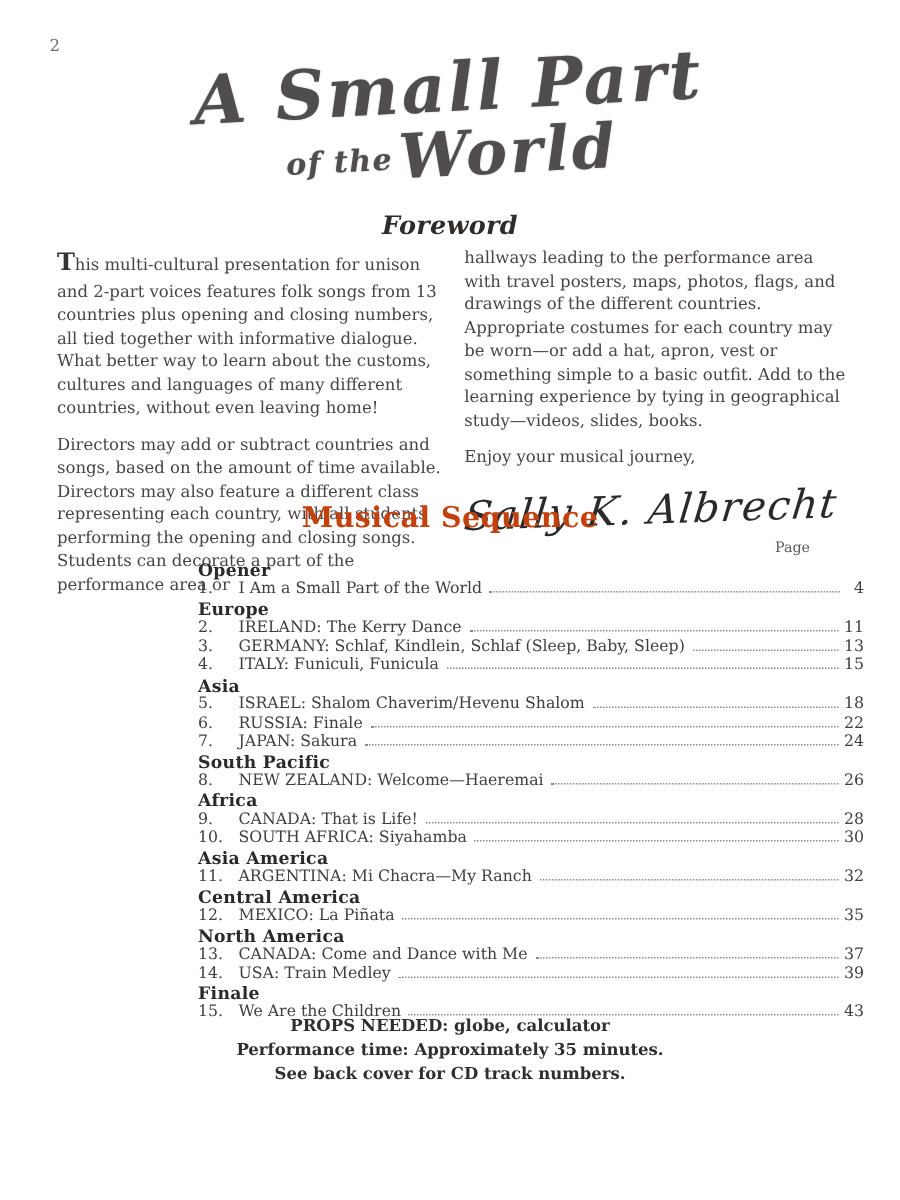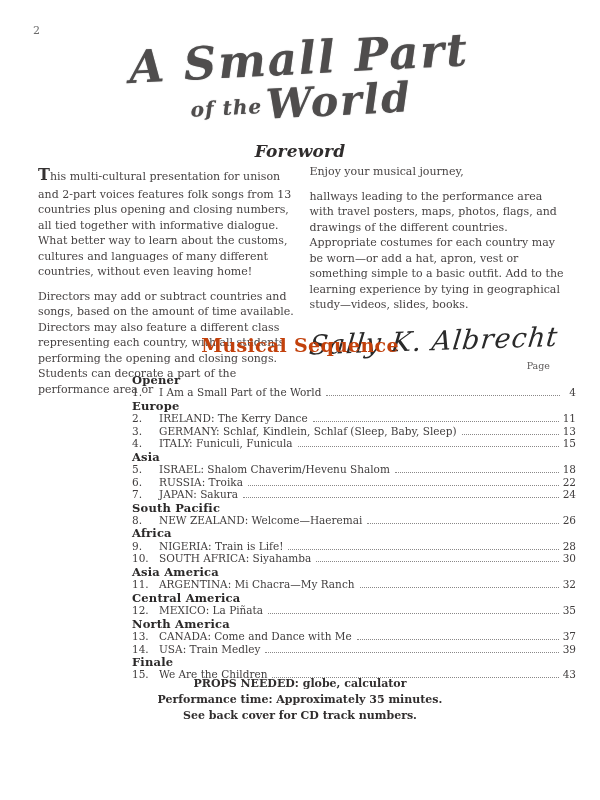--- a/index.html
+++ b/index.html
@@ -33,21 +33,21 @@
   p.dropcap::first-letter{font-size:16px;font-weight:bold;color:#353232;}
   .signature{
     font-style:italic;font-size:27px;color:#2a2a2a;
     transform:skewX(-8deg) rotate(-2deg);
     margin-top:4px;letter-spacing:1px;white-space:nowrap;
   }
   .seq-h{
     position:absolute;top:334px;left:0;right:0;text-align:center;
     font-size:19px;font-weight:bold;color:#c2410c;letter-spacing:.3px;
   }
-  .page-label{position:absolute;top:360px;right:50px;font-size:9.5px;color:#5c5959;}
+  .page-label{position:absolute;top:360px;right:60px;font-size:9.5px;color:#5c5959;}
   .toc{position:absolute;top:373px;left:96px;width:444px;margin-left:36px;}
   .toc-section{
     font-size:11.5px;font-weight:bold;color:#2b2929;
     line-height:12.45px;margin-top:1px;letter-spacing:.2px;
   }
   .toc-row{display:flex;align-items:baseline;font-size:10.5px;line-height:12.45px;color:#403d3d;}
   .toc-num{width:27px;flex:0 0 27px;}
   .toc-title{white-space:nowrap;}
   .dots{flex:1 1 auto;border-bottom:1.5px dotted #8a8888;margin:0 4px 2px 5px;min-width:10px;}
   .toc-page{flex:0 0 auto;text-align:right;min-width:12px;}
@@ -70,22 +70,22 @@
   </div>
 
   <div class="foreword-h">Foreword</div>
 
   <div class="cols">
     <div class="col">
       <p class="dropcap">This multi-cultural presentation for unison and 2-part voices features folk songs from 13 countries plus opening and closing numbers, all tied together with informative dialogue. What better way to learn about the customs, cultures and languages of many different countries, without even leaving home!</p>
       <p>Directors may add or subtract countries and songs, based on the amount of time available. Directors may also feature a different class representing each country, with all students performing the opening and closing songs. Students can decorate a part of the performance area or</p>
     </div>
     <div class="col">
+      <p>hallways leading to the performance area with travel posters, maps, photos, flags, and drawings of the different countries. Appropriate costumes for each country may be worn—or add a hat, apron, vest or something simple to a basic outfit. Add to the learning experience by tying in geographical study—videos, slides, books.</p>
       <p>Enjoy your musical journey,</p>
-      <p>hallways leading to the performance area with travel posters, maps, photos, flags, and drawings of the different countries. Appropriate costumes for each country may be worn—or add a hat, apron, vest or something simple to a basic outfit. Add to the learning experience by tying in geographical study—videos, slides, books.</p>
       <div class="signature">Sally K. Albrecht</div>
     </div>
   </div>
 
   <div class="seq-h">Musical Sequence</div>
   <div class="page-label">Page</div>
 
   <div class="toc">
       <div class="toc-section">Opener</div>
       <div class="toc-row">
@@ -115,41 +115,41 @@
       </div>
       <div class="toc-section">Asia</div>
       <div class="toc-row">
         <span class="toc-num">5.</span>
         <span class="toc-title">ISRAEL: Shalom Chaverim/Hevenu Shalom</span>
         <span class="dots"></span>
         <span class="toc-page">18</span>
       </div>
       <div class="toc-row">
         <span class="toc-num">6.</span>
-        <span class="toc-title">RUSSIA: Troika</span>
+        <span class="toc-title">RUSSIA: Finale</span>
         <span class="dots"></span>
         <span class="toc-page">22</span>
       </div>
       <div class="toc-row">
         <span class="toc-num">7.</span>
         <span class="toc-title">JAPAN: Sakura</span>
         <span class="dots"></span>
         <span class="toc-page">24</span>
       </div>
       <div class="toc-section">South Pacific</div>
       <div class="toc-row">
         <span class="toc-num">8.</span>
         <span class="toc-title">NEW ZEALAND: Welcome—Haeremai</span>
         <span class="dots"></span>
         <span class="toc-page">26</span>
       </div>
       <div class="toc-section">Africa</div>
       <div class="toc-row">
         <span class="toc-num">9.</span>
-        <span class="toc-title">NIGERIA: Train is Life!</span>
+        <span class="toc-title">CANADA: That is Life!</span>
         <span class="dots"></span>
         <span class="toc-page">28</span>
       </div>
       <div class="toc-row">
         <span class="toc-num">10.</span>
         <span class="toc-title">SOUTH AFRICA: Siyahamba</span>
         <span class="dots"></span>
         <span class="toc-page">30</span>
       </div>
       <div class="toc-section">Asia America</div>

